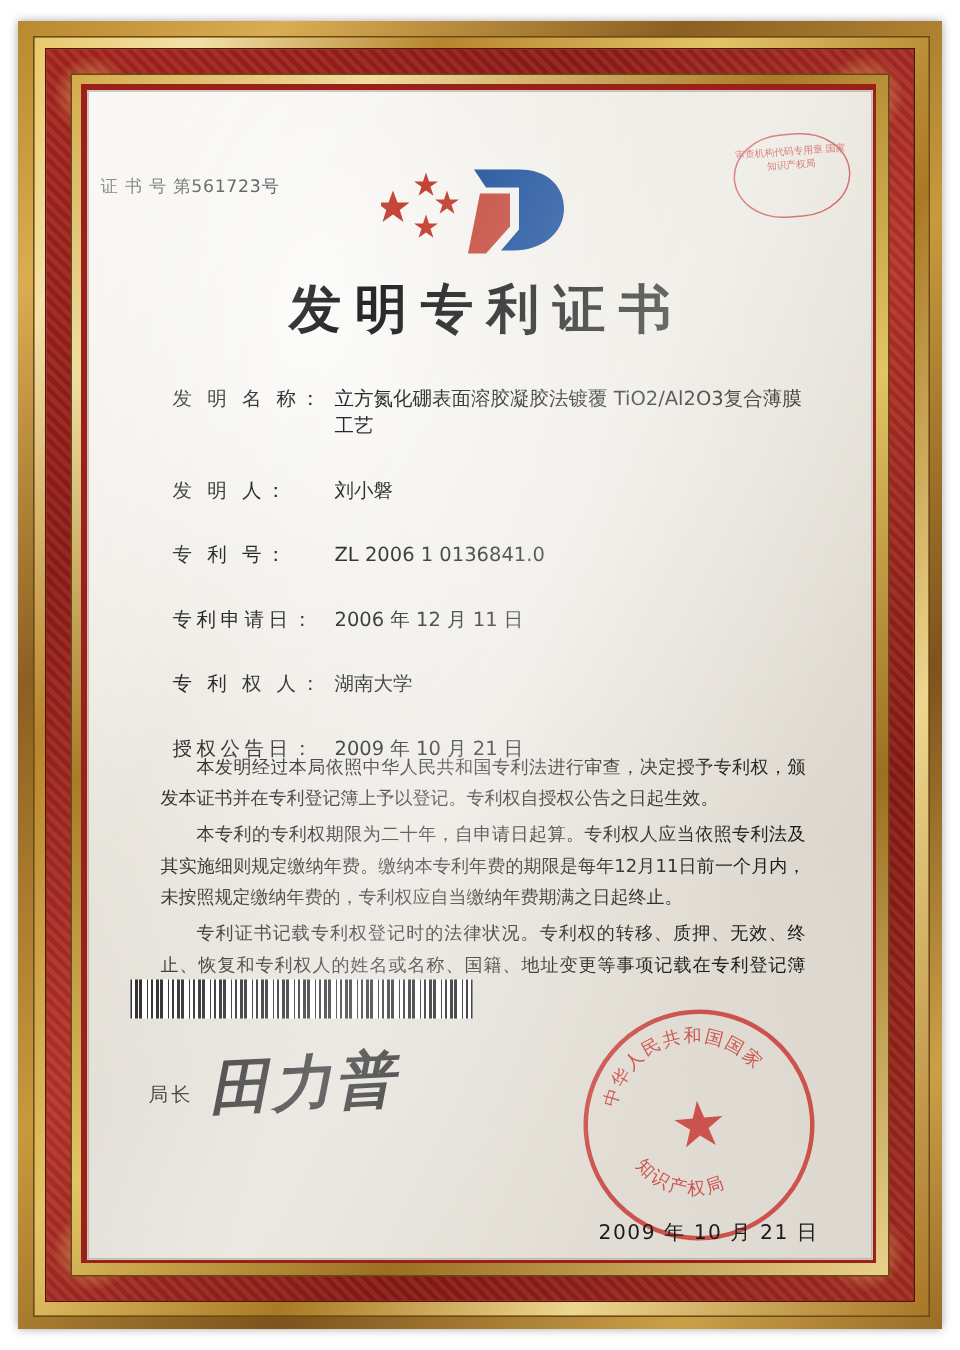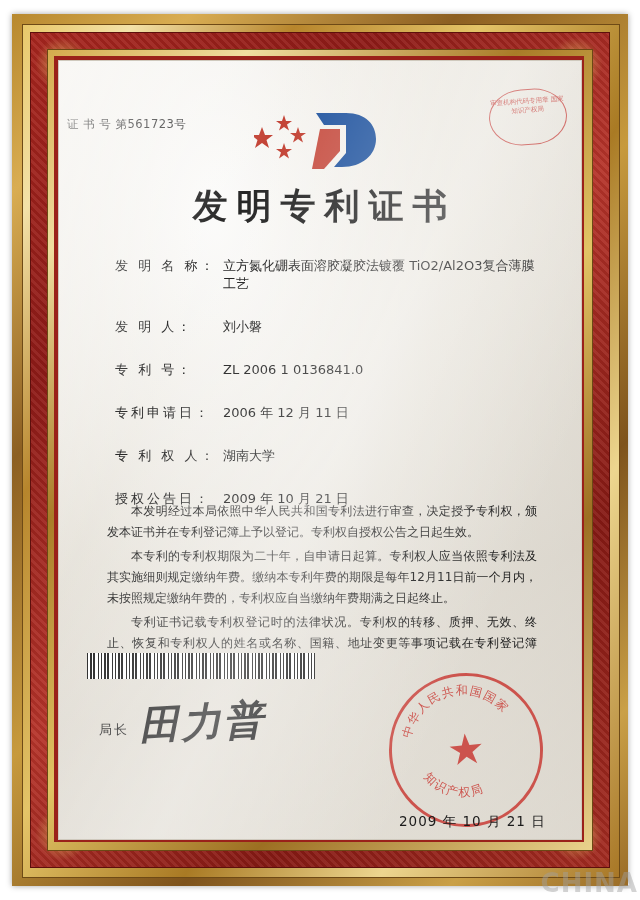--- a/index.html
+++ b/index.html
@@ -328,14 +328,13 @@
           </text>
         </svg>
       </div>
     </div>
 
     <div class="issue-date">2009 年 10 月 21 日</div>
 
     <div class="paper-sheen"></div>
   </div>
 
-  <div class="watermark">CHINA</div>
 </div>
 
 </body></html>

